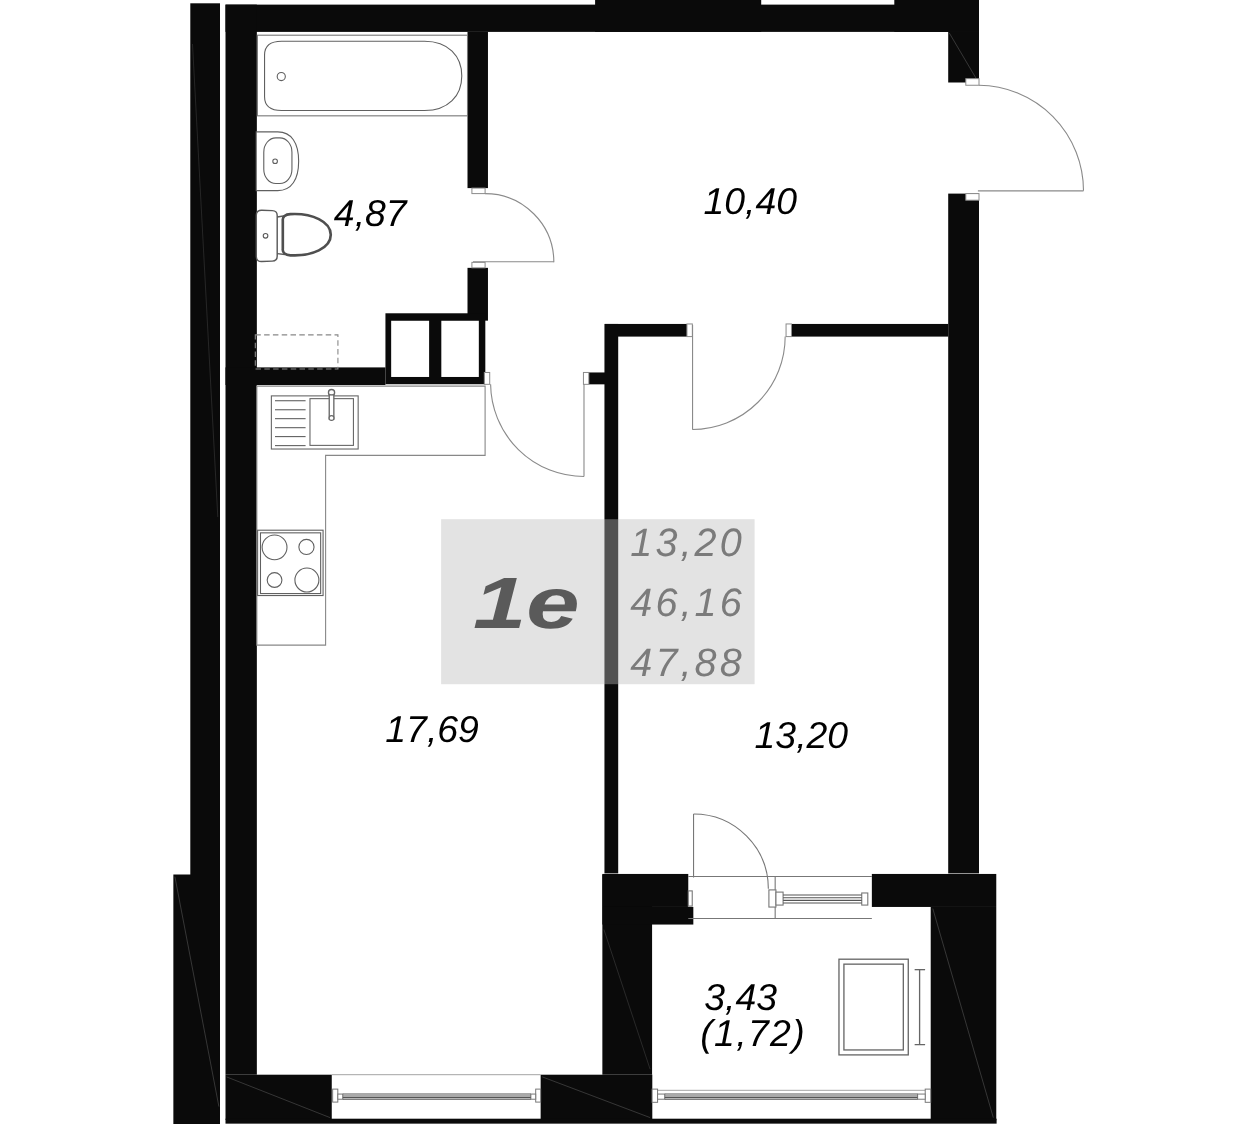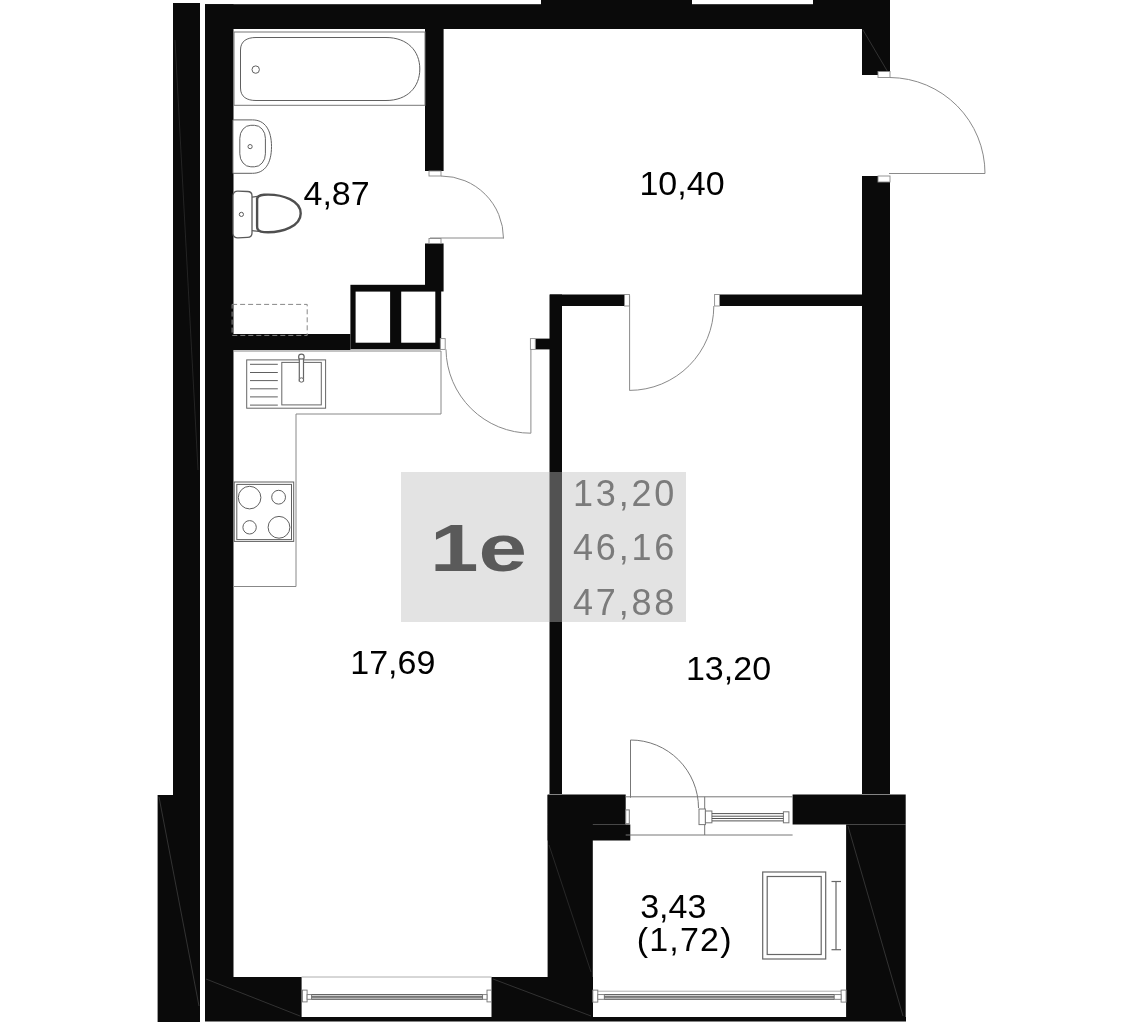--- a/index.html
+++ b/index.html
@@ -1,16 +1,16 @@
 <!DOCTYPE html>
 <html><head>
 <meta charset="utf-8">
 <style>
   html,body{margin:0;padding:0;background:#fff;}
-  .wrap{width:1053px;height:1022px;position:relative;overflow:hidden;}
+  .wrap{width:1053px;height:1022px;position:relative;overflow:hidden;font-style:italic;}
   svg{display:block;}
   text{font-family:"Liberation Sans",sans-serif;}
 </style>
 </head>
 <body>
 <div class="wrap">
 <svg width="1145" height="1022" viewBox="0 0 1145 1022">
 
 <rect x="0" y="0" width="1145" height="1022" fill="#ffffff"></rect>
 

